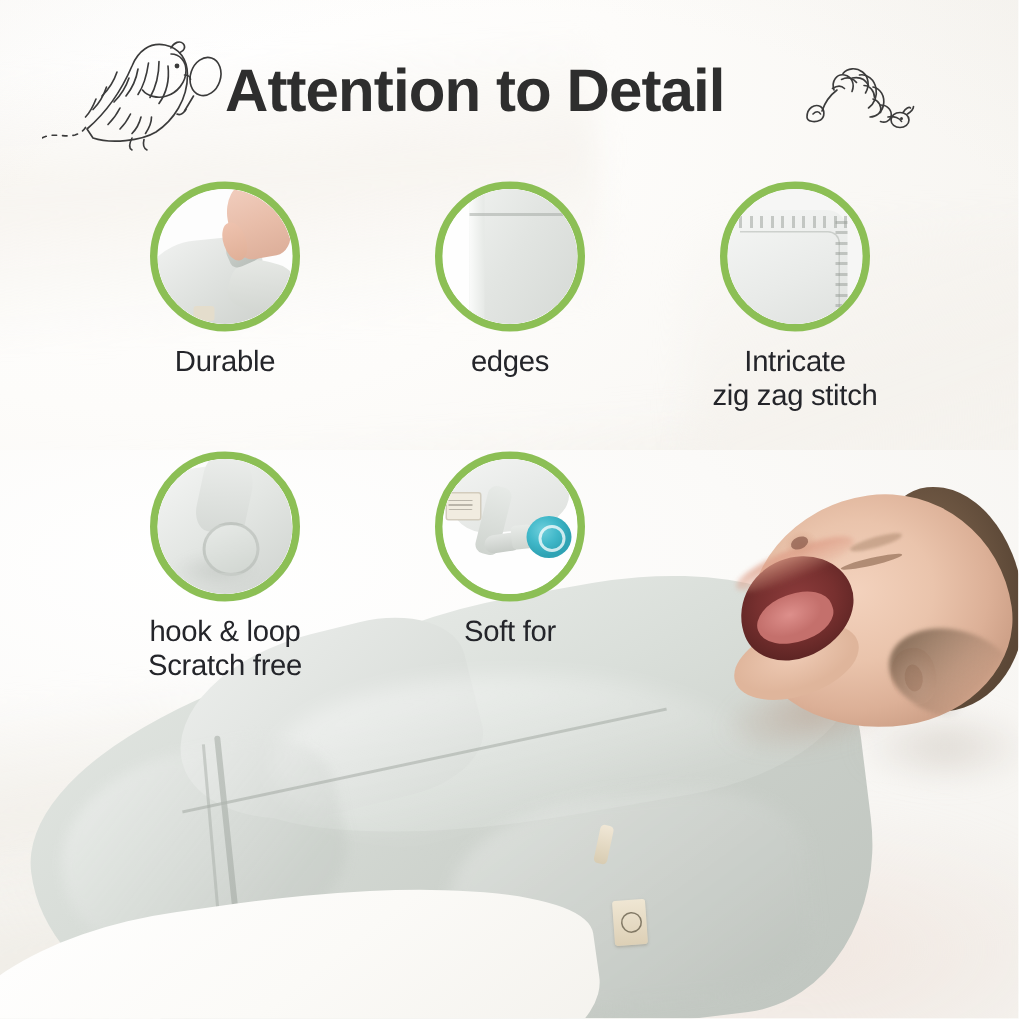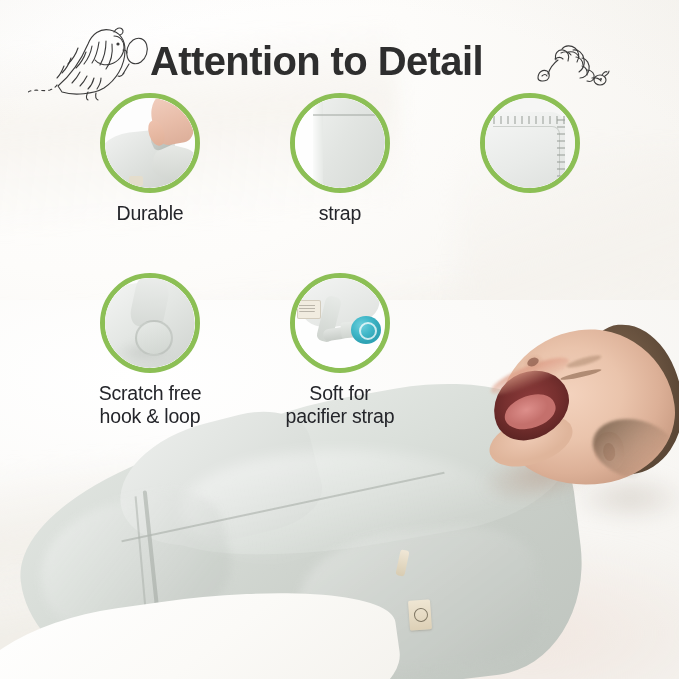--- a/index.html
+++ b/index.html
@@ -50,21 +50,21 @@
   .hedgehog{position:absolute;left:28px;top:14px;width:125px;height:88px;}
   .title{
     position:absolute;left:150px;top:32px;width:390px;height:58px;
     display:flex;align-items:center;
     font-size:40px;font-weight:bold;letter-spacing:-0.6px;
     color:#2e2e2e;white-space:nowrap;text-align:right;
   }
   .caterpillar{position:absolute;left:532px;top:36px;width:78px;height:52px;}
 
   
-  .features{position:absolute;left:0;top:88px;width:656px;height:350px;}
+  .features{position:absolute;left:0;top:116px;width:656px;height:350px;}
   .feature{position:absolute;width:190px;text-align:center;}
   .circle{
     position:relative;width:100px;height:100px;margin:0 auto;
     border-radius:50%;
     border:5px solid #8cbf55;
     background:#ffffff;
     overflow:hidden;
     box-sizing:border-box;
   }
   .circle .photo{position:absolute;inset:0;overflow:hidden;border-radius:50%;}
@@ -518,66 +518,69 @@
     <div class="feature" style="left:245px;top:5px;">
       <div class="circle">
         <div class="photo">
           <div class="c2-bg"></div>
           <div class="c2-cloth"></div>
           <div class="c2-hem"></div>
           <div class="c2-seam"></div>
         </div>
       </div>
       <div class="caption">
-        <span>strap</span>
+        <span>edges</span>
       </div>
     </div>
 
     <div class="feature" style="left:435px;top:5px;">
       <div class="circle">
         <div class="photo">
           <div class="c3-bg"></div>
           <div class="c3-panel"></div>
           <div class="c3-corner"></div>
           <div class="c3-edge-h"></div>
           <div class="c3-edge-v"></div>
         </div>
       </div>
+      <div class="caption">
+        <span>Intricate</span>
+        <span>zig zag stitch</span>
+      </div>
     </div>
 
     <div class="feature" style="left:55px;top:185px;">
       <div class="circle">
         <div class="photo">
           <div class="c4-bg"></div>
           <div class="c4-body"></div>
           <div class="c4-strap"></div>
           <div class="c4-shadow"></div>
           <div class="c4-dot"></div>
         </div>
       </div>
       <div class="caption">
+        <span>hook &amp; loop</span>
         <span>Scratch free</span>
-        <span>hook &amp; loop</span>
       </div>
     </div>
 
     <div class="feature" style="left:245px;top:185px;">
       <div class="circle">
         <div class="photo">
           <div class="c5-bg"></div>
           <div class="c5-cloth"></div>
           <div class="c5-label"></div>
           <div class="c5-label-ink"></div>
           <div class="c5-loopstrap"></div>
           <div class="c5-clip"></div>
           <div class="c5-shield"></div>
           <div class="c5-paci"></div>
           <div class="c5-paci-hole"></div>
         </div>
       </div>
       <div class="caption">
         <span>Soft for</span>
-        <span>pacifier strap</span>
       </div>
     </div>
 
   </div>
 </div>
 
 </body></html>

